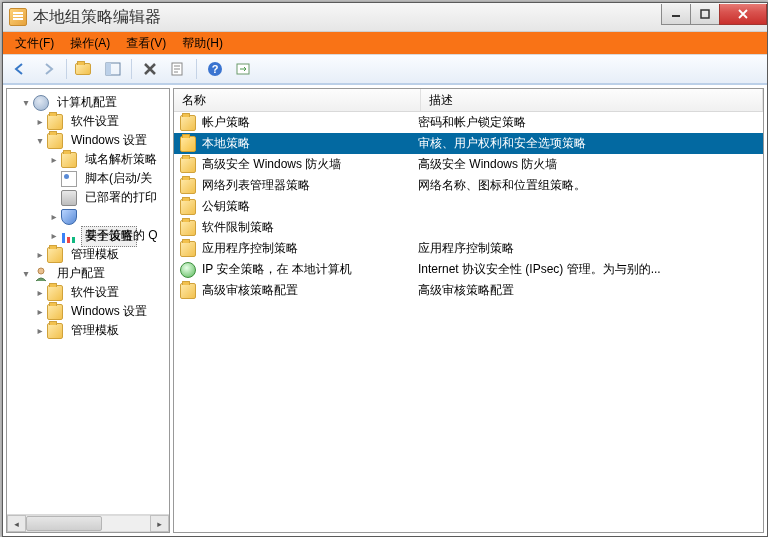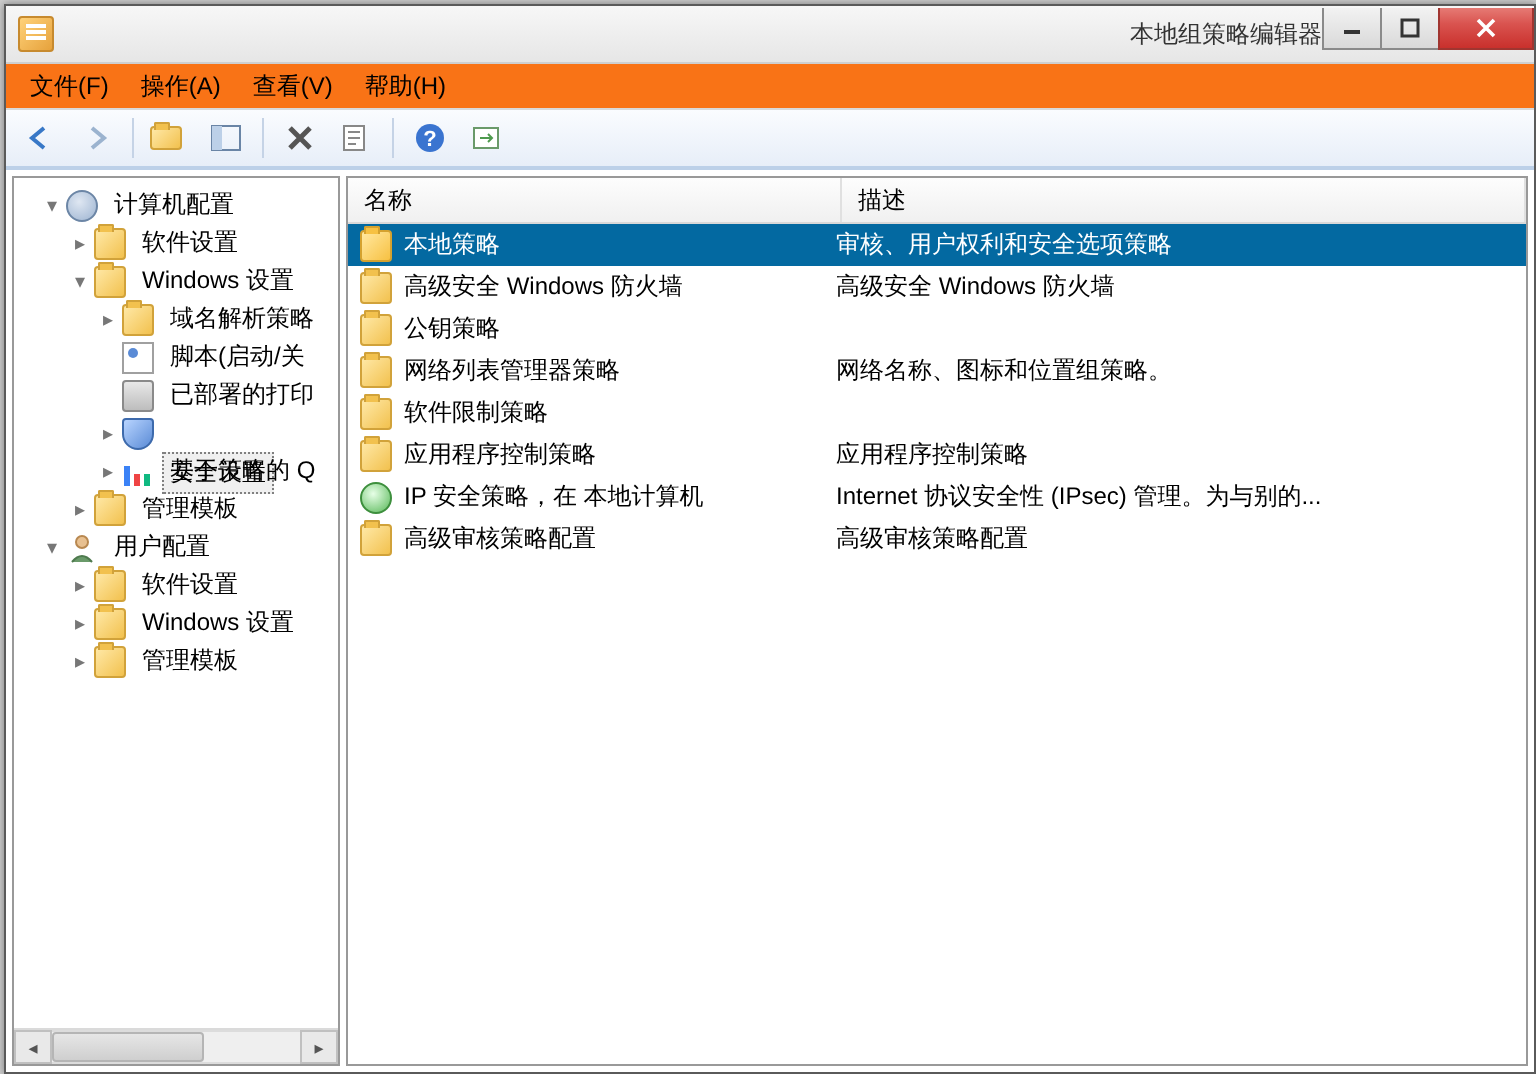--- a/index.html
+++ b/index.html
@@ -1,21 +1,21 @@
 <!DOCTYPE html>
 <html><head>
 <meta charset="utf-8">
 <style>
   html,body{margin:0;padding:0;font-family:"Segoe UI","Microsoft YaHei",Tahoma,sans-serif;font-size:12px;color:#000;background:#ccc;}
   .window{width:764px;height:533px;margin:2px;background:#fff;border:1px solid #5a5a5a;box-shadow:0 0 4px rgba(0,0,0,.4);display:flex;flex-direction:column;position:relative;}
   
   .titlebar{height:28px;background:linear-gradient(to bottom,#f7f7f7,#e6e6e6);display:flex;align-items:center;padding-left:6px;border-bottom:1px solid #cfcfcf;}
   .titlebar .app-icon{width:16px;height:16px;margin-right:6px;background:linear-gradient(135deg,#ffd27a,#e6a23c);border:1px solid #c78a2e;border-radius:2px;position:relative;}
   .titlebar .app-icon::after{content:"";position:absolute;left:3px;top:3px;right:3px;height:2px;background:#fff;box-shadow:0 3px 0 #fff,0 6px 0 #fff;}
-  .titlebar .title{flex:1;font-size:12px;color:#333;text-align:right;}
+  .titlebar .title{flex:1;font-size:16px;color:#333;}
   .winbtns{display:flex;height:20px;margin-top:-6px;}
   .winbtn{width:28px;height:20px;margin-left:0;display:flex;align-items:center;justify-content:center;border:1px solid #8a8a8a;border-top:none;background:linear-gradient(to bottom,#f2f2f2,#d9d9d9);}
   .winbtn.min,.winbtn.max{border-right:none;}
   .winbtn.close{width:46px;background:linear-gradient(to bottom,#e67a74,#d9534f 40%,#c9302c);border-color:#a03530;}
   .winbtn svg{display:block;}
   
   .menubar{height:22px;background:#f97316;border-bottom:1px solid #d9d9d9;display:flex;align-items:center;padding:0 4px;}
   .menuitem{padding:2px 8px;cursor:default;}
   
   .toolbar{height:28px;background:linear-gradient(to bottom,#fafcff,#e7eef8);border-bottom:1px solid #bcd0e8;display:flex;align-items:center;padding:0 4px;gap:2px;}
@@ -256,51 +256,58 @@
       </div>
     </div>
 
     <div class="listwrap">
       <div class="listhdr">
         <div class="col name">名称</div>
         <div class="col desc">描述</div>
       </div>
       <div class="list">
 
+        <div class="row">
+          <div class="c1">
+              <span class="ricon folder"></span>
+              <span>帐户策略</span>
+            </div>
+          <div class="c2">密码和帐户锁定策略</div>
+        </div>
 
         <div class="row sel">
           <div class="c1">
               <span class="ricon folder"></span>
               <span>本地策略</span>
             </div>
           <div class="c2">审核、用户权利和安全选项策略</div>
         </div>
 
         <div class="row">
           <div class="c1">
               <span class="ricon folder"></span>
               <span>高级安全 Windows 防火墙</span>
             </div>
           <div class="c2">高级安全 Windows 防火墙</div>
         </div>
 
         <div class="row">
           <div class="c1">
               <span class="ricon folder"></span>
+              <span>网络列表管理器策略</span>
+            </div>
+          <div class="c2">网络名称、图标和位置组策略。</div>
+        </div>
+
+        <div class="row">
+          <div class="c1">
+              <span class="ricon folder"></span>
               <span>公钥策略</span>
             </div>
           <div class="c2"></div>
-        </div>
-
-        <div class="row">
-          <div class="c1">
-              <span class="ricon folder"></span>
-              <span>网络列表管理器策略</span>
-            </div>
-          <div class="c2">网络名称、图标和位置组策略。</div>
         </div>
 
         <div class="row">
           <div class="c1">
               <span class="ricon folder"></span>
               <span>软件限制策略</span>
             </div>
           <div class="c2"></div>
         </div>
 

